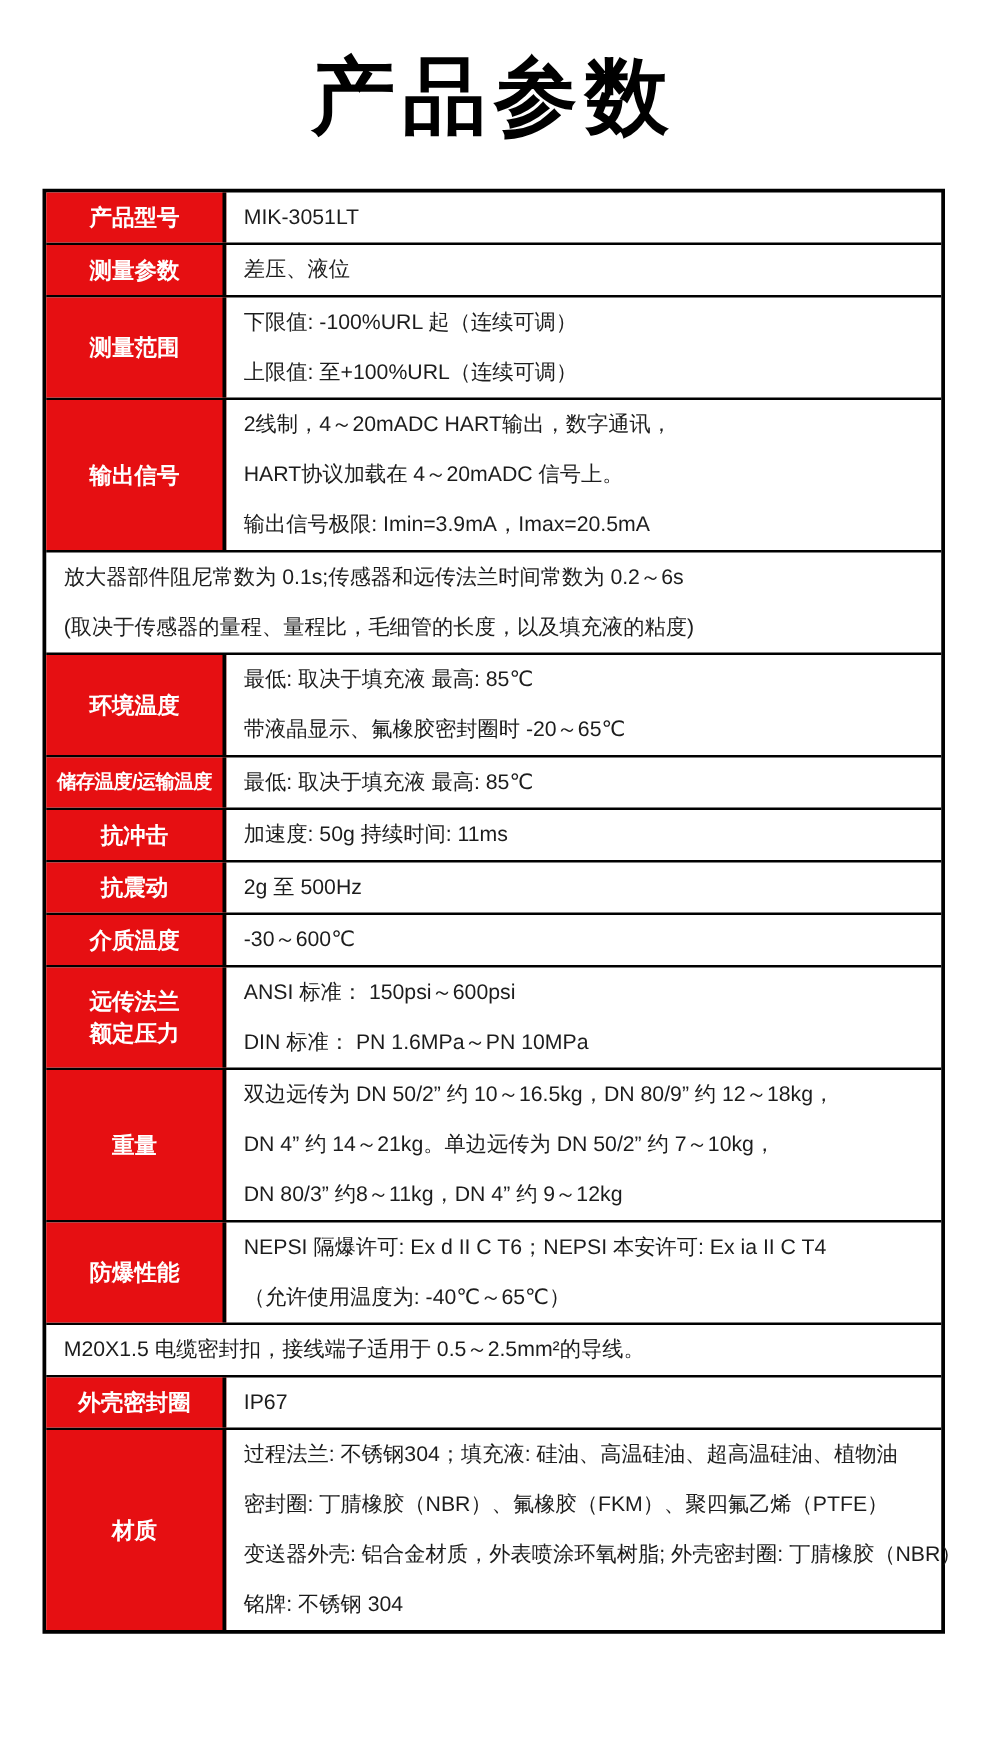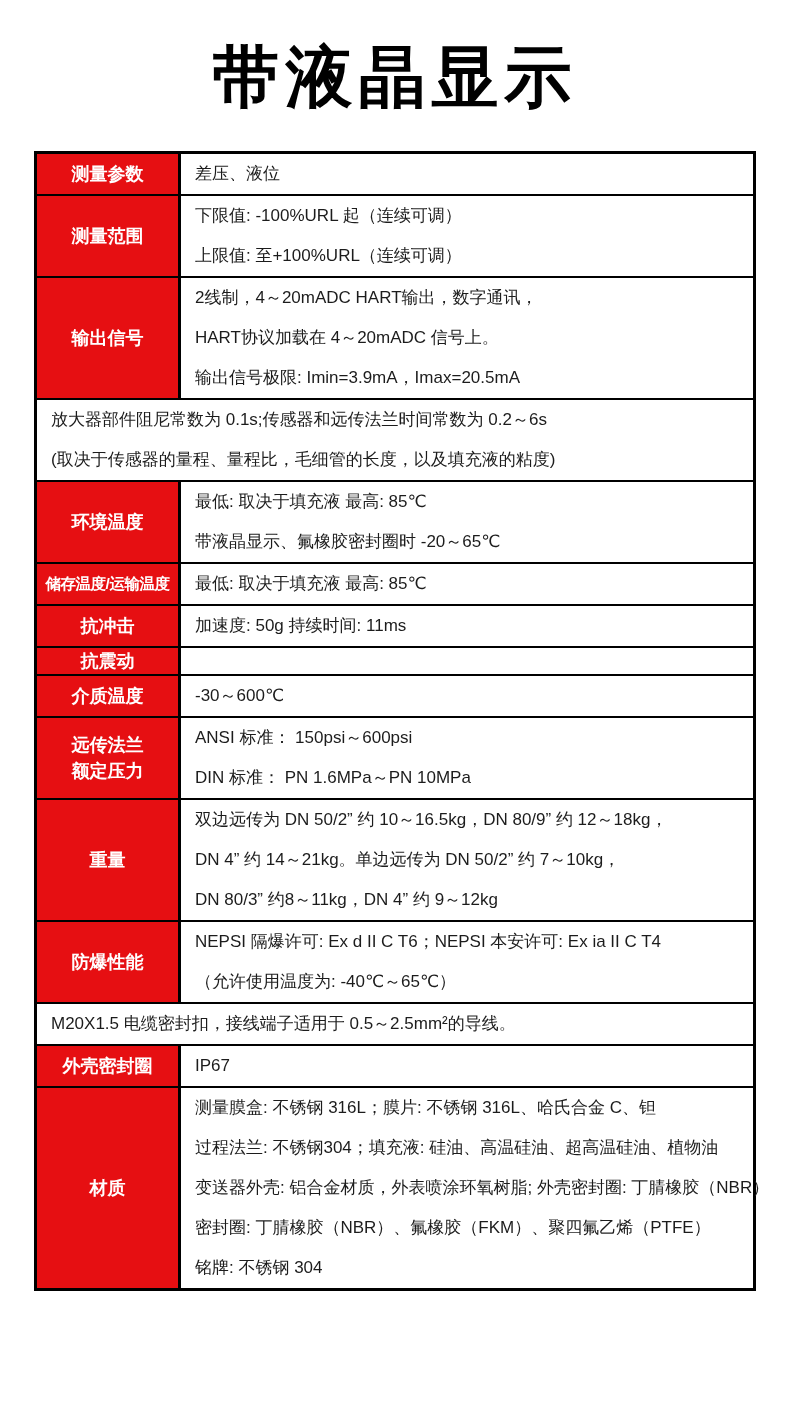--- a/index.html
+++ b/index.html
@@ -64,22 +64,28 @@
     line-height: 40px;
     font-size: 17px;
     color: var(--text);
     white-space: nowrap;
   }
 </style>
 </head>
 <body>
 
 <div class="page">
-  <h1 class="title">带液晶显示</h1>
+  <h1 class="title">产品参数</h1>
   <div class="spec-table" id="spec-table">
+      <div class="row">
+        <div class="label">产品型号</div>
+        <div class="value">
+          <div class="line">MIK-3051LT</div>
+        </div>
+      </div>
       <div class="row">
         <div class="label">测量参数</div>
         <div class="value">
           <div class="line">差压、液位</div>
         </div>
       </div>
       <div class="row">
         <div class="label">测量范围</div>
         <div class="value">
           <div class="line">下限值: -100%URL 起（连续可调）</div>
@@ -114,20 +120,23 @@
         </div>
       </div>
       <div class="row">
         <div class="label">抗冲击</div>
         <div class="value">
           <div class="line">加速度: 50g 持续时间: 11ms</div>
         </div>
       </div>
       <div class="row">
         <div class="label">抗震动</div>
+        <div class="value">
+          <div class="line">2g 至 500Hz</div>
+        </div>
       </div>
       <div class="row">
         <div class="label">介质温度</div>
         <div class="value">
           <div class="line">-30～600℃</div>
         </div>
       </div>
       <div class="row">
         <div class="label">远传法兰
 额定压力</div>
@@ -158,21 +167,20 @@
       </div>
       <div class="row">
         <div class="label">外壳密封圈</div>
         <div class="value">
           <div class="line">IP67</div>
         </div>
       </div>
       <div class="row">
         <div class="label">材质</div>
         <div class="value">
-          <div class="line">测量膜盒: 不锈钢 316L；膜片: 不锈钢 316L、哈氏合金 C、钽</div>
           <div class="line">过程法兰: 不锈钢304；填充液: 硅油、高温硅油、超高温硅油、植物油</div>
+          <div class="line">密封圈: 丁腈橡胶（NBR）、氟橡胶（FKM）、聚四氟乙烯（PTFE）</div>
           <div class="line">变送器外壳: 铝合金材质，外表喷涂环氧树脂; 外壳密封圈: 丁腈橡胶（NBR）</div>
-          <div class="line">密封圈: 丁腈橡胶（NBR）、氟橡胶（FKM）、聚四氟乙烯（PTFE）</div>
           <div class="line">铭牌: 不锈钢 304</div>
         </div>
       </div>
     </div>
 </div>
 
 </body></html>

